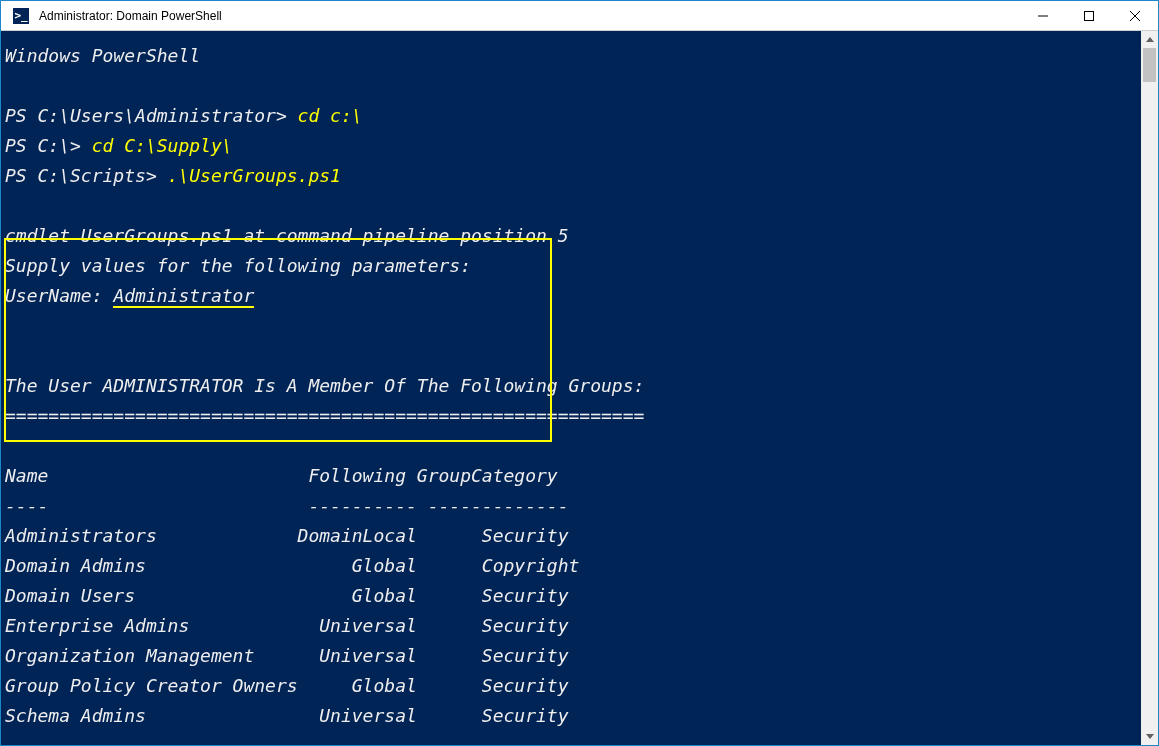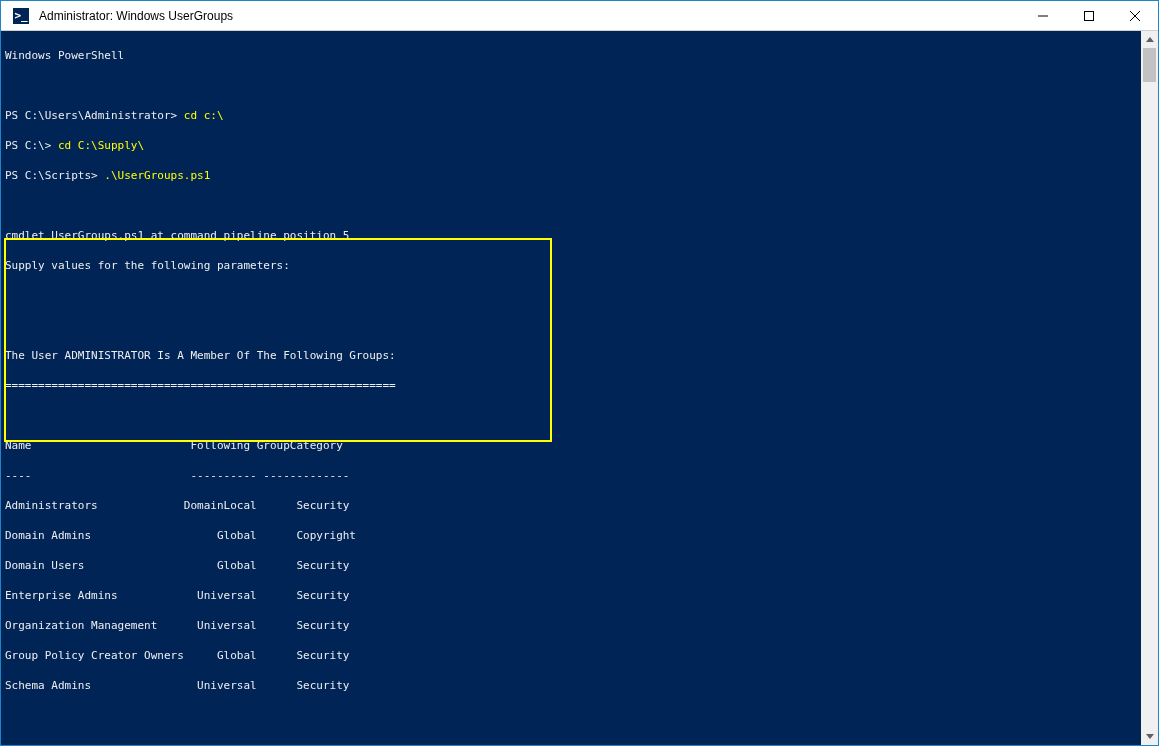--- a/index.html
+++ b/index.html
@@ -55,26 +55,27 @@
     flex: 1 1 auto;
     display: flex;
     background: #012456;
     overflow: hidden;
   }
   .terminal {
     flex: 1 1 auto;
     background: #012456;
     color: #eeeeee;
     font-family: Consolas, "Lucida Console", monospace;
-    font-size: 11px;
+    font-size: 18px;
     line-height: 15px;
     white-space: pre;
     padding: 2px 4px 0 4px;
     overflow: hidden;
     position: relative;
+    font-style: italic;
   }
   .line { height: 15px; }
   .yellow { color: #ffff00; }
   .underline-yellow {
     border-bottom: 2px solid #ffff00;
   }
   .output-box {
     position: absolute;
     left: 3px;
     top: 207px;
@@ -105,21 +106,21 @@
 </style>
 </head>
 <body>
 
 <div class="window">
 
   <div class="titlebar">
     <div class="icon-slot">
       <div class="ps-icon">&gt;_</div>
     </div>
-    <div class="title">Administrator: Windows UserGroups</div>
+    <div class="title">Administrator: Domain PowerShell</div>
     <div class="spacer"></div>
     <div class="win-ctrl" title="Minimize">
       <svg width="10" height="10">
           <line x1="0" y1="5" x2="10" y2="5"></line>
         </svg>
     </div>
     <div class="win-ctrl" title="Maximize">
       <svg width="10" height="10">
           <rect x="0.5" y="0.5" width="9" height="9"></rect>
         </svg>
@@ -135,20 +136,21 @@
   <div class="body-row">
     <div class="terminal">
 <div class="line">Windows PowerShell</div>
 <div class="line"></div>
 <div class="line"><span>PS C:\Users\Administrator&gt; </span><span class="yellow">cd c:\</span></div>
 <div class="line"><span>PS C:\&gt; </span><span class="yellow">cd C:\Supply\</span></div>
 <div class="line"><span>PS C:\Scripts&gt; </span><span class="yellow">.\UserGroups.ps1</span></div>
 <div class="line"></div>
 <div class="line">cmdlet UserGroups.ps1 at command pipeline position 5</div>
 <div class="line">Supply values for the following parameters:</div>
+<div class="line"><span>UserName: </span><span class="underline-yellow">Administrator</span></div>
 <div class="line"></div>
 <div class="line"></div>
 <div class="line">The User ADMINISTRATOR Is A Member Of The Following Groups:</div>
 <div class="line">===========================================================</div>
 <div class="line"></div>
 <div class="line">Name                        Following GroupCategory</div>
 <div class="line">----                        ---------- -------------</div>
 <div class="line">Administrators             DomainLocal      Security</div>
 <div class="line">Domain Admins                   Global      Copyright</div>
 <div class="line">Domain Users                    Global      Security</div>

